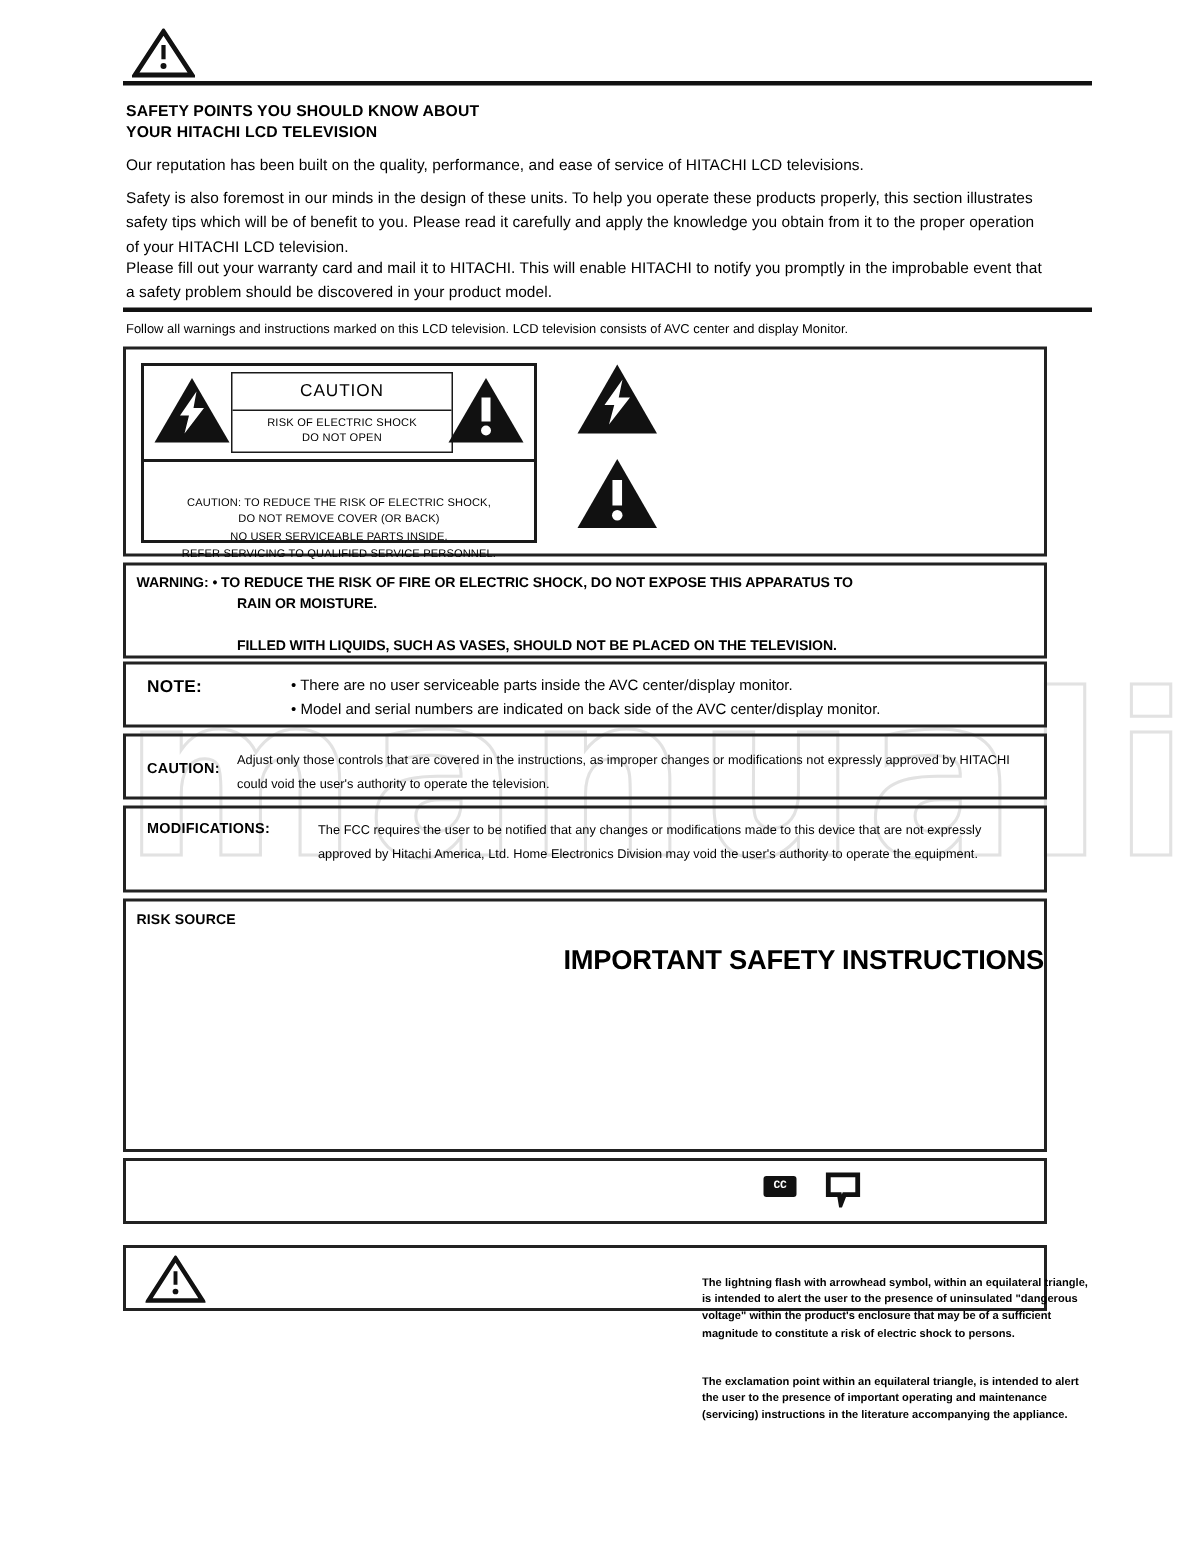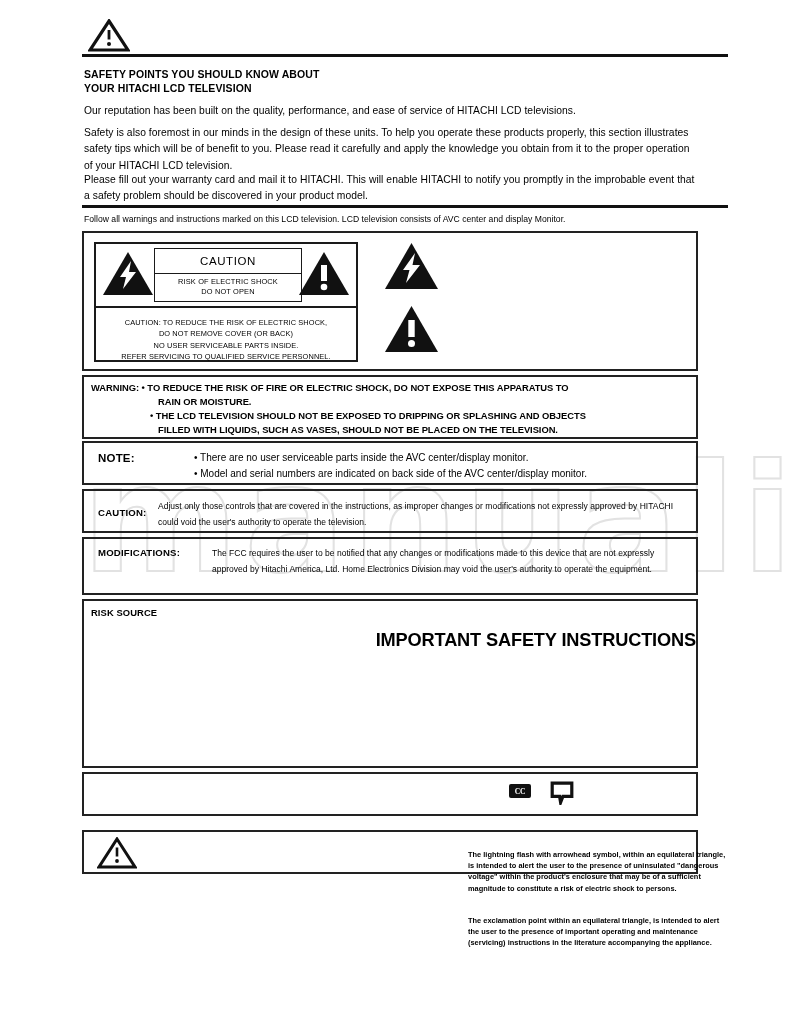--- a/index.html
+++ b/index.html
@@ -158,21 +158,21 @@
   .caution-sub {
     padding-top: 3px;
     text-align: center;
     font-size: 7.4px;
     line-height: 9.6px;
     letter-spacing: .15px;
   }
   .label-bottom {
     position: absolute;
     left: 0;
-    top: 68px;
+    top: 80px;
     width: 100%;
     height: 56px;
     box-sizing: border-box;
     padding-top: 5px;
   }
   .label-bottom div {
     text-align: center;
     font-size: 7.4px;
     line-height: 11.4px;
     letter-spacing: .1px;
@@ -286,21 +286,21 @@
     border-radius: 2px;
     display: flex;
     align-items: center;
     justify-content: center;
   }
   .cc-icon span {
     color: #fff;
     font-size: 7.6px;
     font-weight: 700;
     letter-spacing: -.3px;
-    font-family: Liberation Serif, serif;
+    font-family: Liberation Mono, monospace;
   }
   .balloon-icon {
     position: absolute;
     left: 466px;
     top: 7px;
   }
 
   
   #explain-box { left: 82px; top: 830px; width: 616px; height: 44px; }
   .exp-tri {
@@ -399,21 +399,20 @@
         <polygon points="27.5,1 54,47 1,47" fill="#111"></polygon>
         <rect x="24.3" y="15" width="6.4" height="17" fill="#fff"></rect>
         <circle cx="27.5" cy="38.5" r="3.5" fill="#fff"></circle>
       </svg>
     </div>
   </div>
 
   <div class="box layer" id="warning-box">
     <div class="warn-line wl1">WARNING: • TO REDUCE THE RISK OF FIRE OR ELECTRIC SHOCK, DO NOT EXPOSE THIS APPARATUS TO</div>
     <div class="warn-line wl2">RAIN OR MOISTURE.</div>
-    <div class="warn-line wl3">• THE LCD TELEVISION SHOULD NOT BE EXPOSED TO DRIPPING OR SPLASHING AND OBJECTS</div>
     <div class="warn-line wl4">FILLED WITH LIQUIDS, SUCH AS VASES, SHOULD NOT BE PLACED ON THE TELEVISION.</div>
   </div>
 
   <div class="box layer" id="note-box">
     <div class="note-label">NOTE:</div>
     <div class="note-items">
       <div>• There are no user serviceable parts inside the AVC center/display monitor.</div>
       <div>• Model and serial numbers are indicated on back side of the AVC center/display monitor.</div>
     </div>
   </div>

